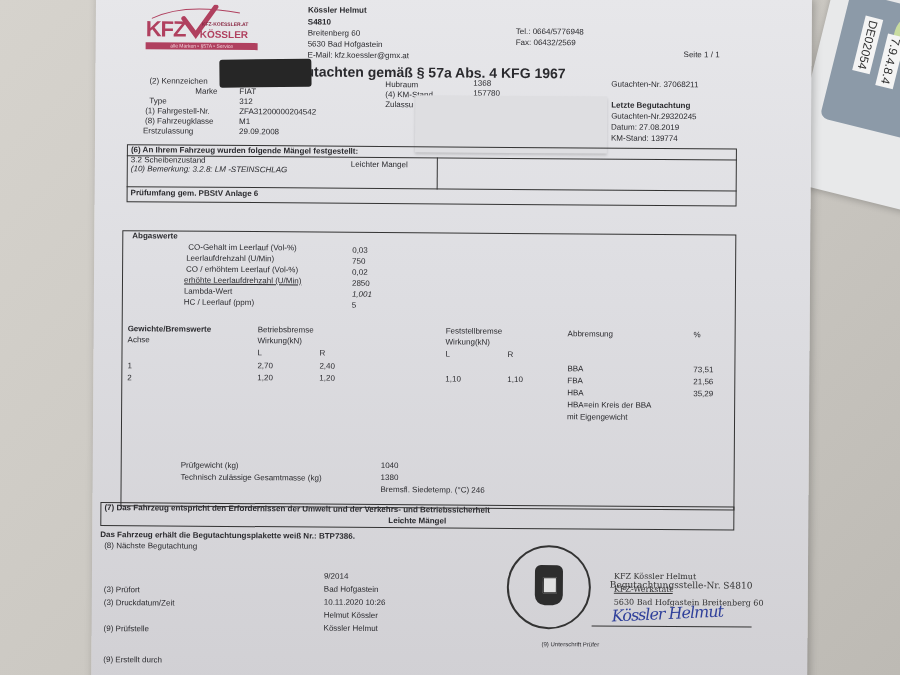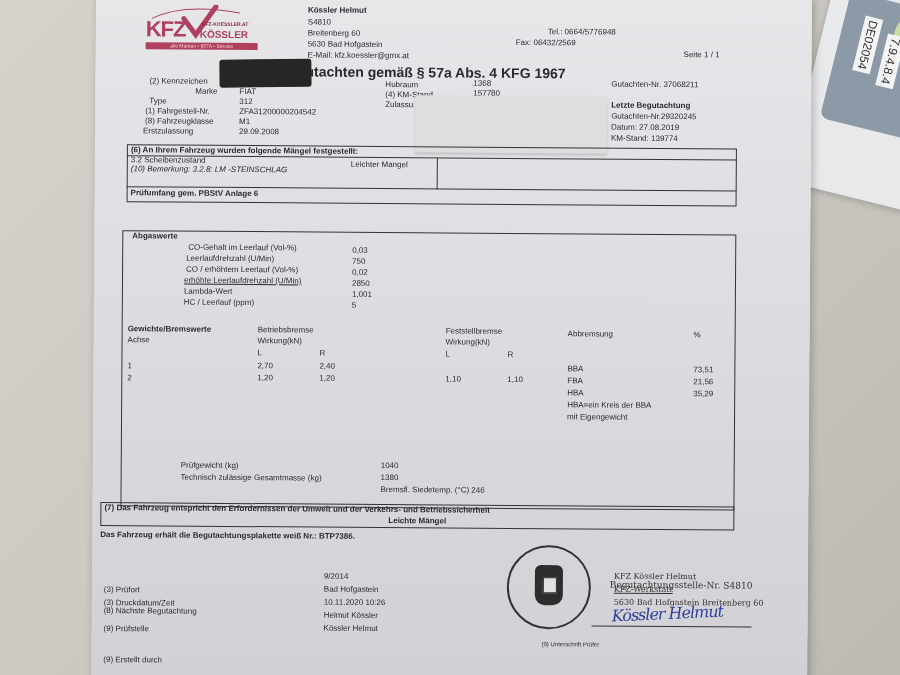--- a/index.html
+++ b/index.html
@@ -69,26 +69,26 @@
       <path d="M8 14 Q40 -2 96 8" stroke="#b0405f" stroke-width="1" fill="none"></path>
       <path d="M40 14 L52 30 L72 2" stroke="#b0405f" stroke-width="5" fill="none" stroke-linecap="round"></path>
     </svg>
     <div class="kfz">KFZ</div>
     <div class="site">KFZ-KOESSLER.AT</div>
     <div class="koe">KÖSSLER</div>
     <div class="bar">alle Marken • §57A • Service</div>
   </div>
 
   <div class="abs t8 b" style="left:212px;top:10px;">Kössler Helmut</div>
-  <div class="abs t8" style="left:212px;top:22px;">S4810</div>
+  <div class="abs t8" style="left:212px;top:22px;font-weight:bold;">S4810</div>
   <div class="abs t8" style="left:212px;top:33px;">Breitenberg 60</div>
   <div class="abs t8" style="left:212px;top:44px;">5630 Bad Hofgastein</div>
   <div class="abs t8" style="left:212px;top:55px;">E-Mail: kfz.koessler@gmx.at</div>
 
-  <div class="abs t8" style="left:420px;top:30px;margin-left:32px;">Tel.: 0664/5776948</div>
+  <div class="abs t8" style="left:420px;top:30px;">Tel.: 0664/5776948</div>
   <div class="abs t8" style="left:420px;top:41px;">Fax: 06432/2569</div>
   <div class="abs t8" style="left:588px;top:52px;">Seite 1 / 1</div>
 
   <div class="abs b" style="left:210px;top:68px;font-size:14px;">utachten gemäß § 57a Abs. 4 KFG 1967</div>
   <div class="redact"></div>
 
   <div class="abs t8" style="left:54px;top:82px;">(2) Kennzeichen</div>
   <div class="abs t8" style="left:54px;top:92px;padding-left:46px;">Marke</div>
   <div class="abs t8" style="left:144px;top:92px;">FIAT</div>
   <div class="abs t8" style="left:54px;top:102px;">Type</div>
@@ -129,21 +129,21 @@
 
   <div class="abs t8" style="left:94px;top:248px;">CO-Gehalt im Leerlauf (Vol-%)</div>
   <div class="abs t8" style="left:258px;top:250px;">0,03</div>
   <div class="abs t8" style="left:92px;top:259px;">Leerlaufdrehzahl (U/Min)</div>
   <div class="abs t8" style="left:258px;top:261px;">750</div>
   <div class="abs t8" style="left:92px;top:270px;">CO / erhöhtem Leerlauf (Vol-%)</div>
   <div class="abs t8" style="left:258px;top:272px;">0,02</div>
   <div class="abs t8" style="left:90px;top:281px;text-decoration:underline;">erhöhte Leerlaufdrehzahl (U/Min)</div>
   <div class="abs t8" style="left:258px;top:283px;">2850</div>
   <div class="abs t8" style="left:90px;top:292px;">Lambda-Wert</div>
-  <div class="abs t8" style="left:258px;top:294px;">1,001</div>
+  <div class="abs t8" style="left:258px;top:294px;font-style:italic;">1,001</div>
   <div class="abs t8" style="left:90px;top:303px;">HC / Leerlauf (ppm)</div>
   <div class="abs t8" style="left:258px;top:305px;">5</div>
 
   <div class="abs t8 b" style="left:34px;top:330px;">Gewichte/Bremswerte</div>
   <div class="abs t8" style="left:34px;top:341px;">Achse</div>
   <div class="abs t8" style="left:164px;top:330px;">Betriebsbremse</div>
   <div class="abs t8" style="left:164px;top:341px;">Wirkung(kN)</div>
   <div class="abs t8" style="left:164px;top:353px;">L</div>
   <div class="abs t8" style="left:226px;top:353px;">R</div>
   <div class="abs t8" style="left:352px;top:330px;">Feststellbremse</div>
@@ -175,21 +175,21 @@
   <div class="abs t8" style="left:288px;top:465px;">1040</div>
   <div class="abs t8" style="left:88px;top:478px;">Technisch zulässige Gesamtmasse (kg)</div>
   <div class="abs t8" style="left:288px;top:477px;">1380</div>
   <div class="abs t8" style="left:288px;top:489px;">Bremsfl. Siedetemp. (°C) 246</div>
 
   <div class="box" style="left:8px;top:508px;width:632px;height:22px;"></div>
   <div class="abs t8 b" style="left:12px;top:509px;">(7) Das Fahrzeug entspricht den Erfordernissen der Umwelt und der Verkehrs- und Betriebssicherheit</div>
   <div class="abs t8 b" style="left:296px;top:520px;">Leichte Mängel</div>
   <div class="abs t8 b" style="left:8px;top:536px;">Das Fahrzeug erhält die Begutachtungsplakette weiß Nr.: BTP7386.</div>
 
-  <div class="abs t8" style="left:12px;top:612px;">(8) Nächste Begutachtung</div>
+  <div class="abs t8" style="left:12px;top:547px;">(8) Nächste Begutachtung</div>
   <div class="abs t8" style="left:232px;top:576px;">9/2014</div>
   <div class="abs t8" style="left:12px;top:591px;">(3) Prüfort</div>
   <div class="abs t8" style="left:232px;top:589px;">Bad Hofgastein</div>
   <div class="abs t8" style="left:12px;top:604px;">(3) Druckdatum/Zeit</div>
   <div class="abs t8" style="left:232px;top:602px;">10.11.2020 10:26</div>
   <div class="abs t8" style="left:12px;top:617px;margin-top:44px;">(9) Erstellt durch</div>
   <div class="abs t8" style="left:232px;top:615px;">Helmut Kössler</div>
   <div class="abs t8" style="left:12px;top:630px;">(9) Prüfstelle</div>
   <div class="abs t8" style="left:232px;top:628px;">Kössler Helmut</div>
 

